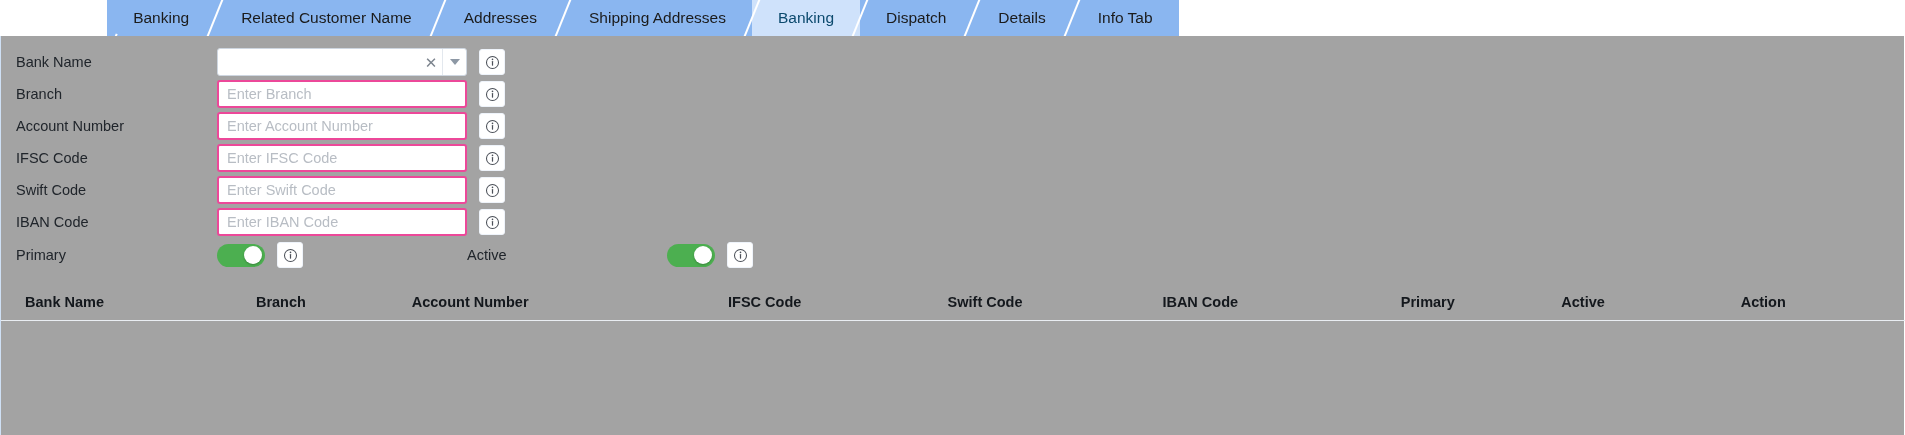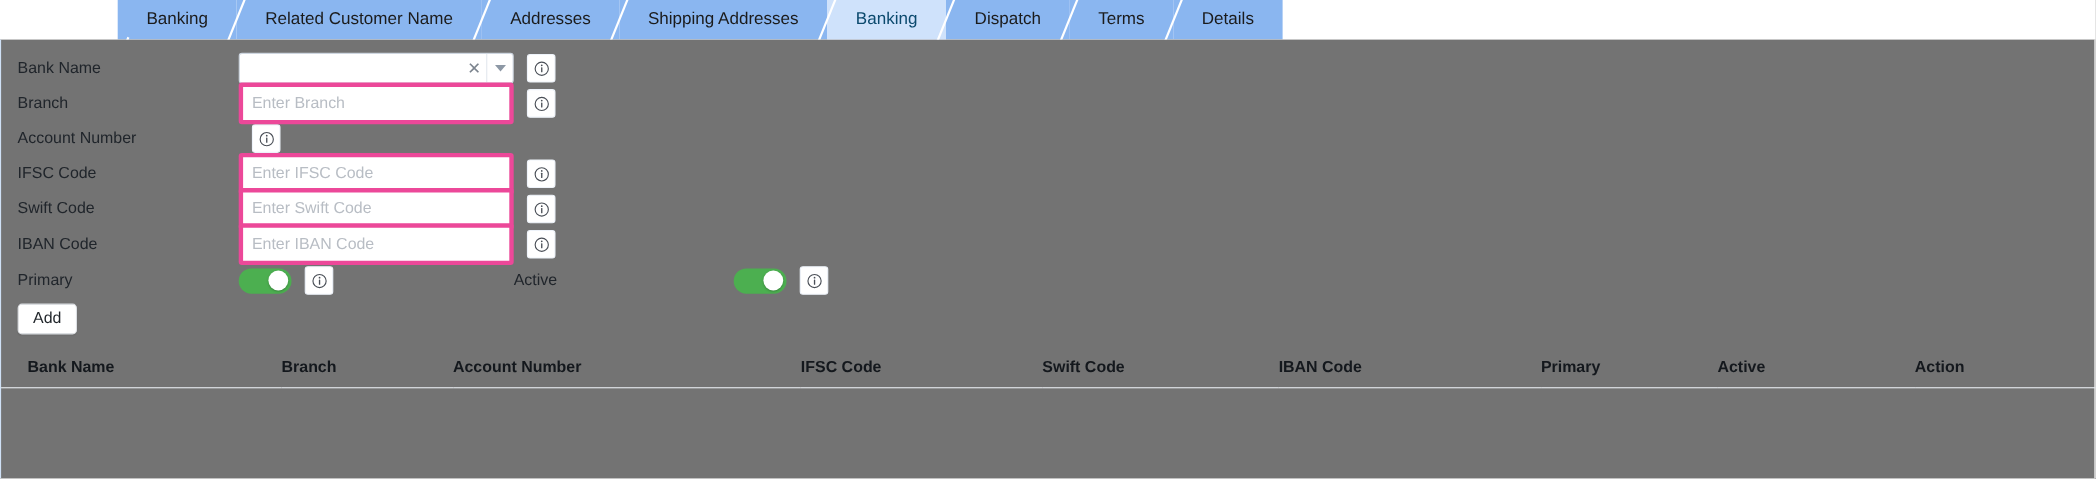--- a/index.html
+++ b/index.html
@@ -62,21 +62,21 @@
     background: #cfe2fb;
     z-index: 1;
   }
   .tab-first { border-top-left-radius: 2px; margin-top: 40px; }
 
   
   .panel {
     position: relative;
     width: 1905px;
     height: 399px;
-    background: #737373;
+    background: #a3a3a3;
     border-left: 1px solid #cfe0f5;
     border-right: 1px solid #ffffff;
   }
 
   .form-area {
     position: relative;
     padding: 10px 0 0 0;
   }
 
   .frow {
@@ -92,22 +92,22 @@
     color: #20252b;
     flex: 0 0 216px;
   }
   .fctl {
     position: relative;
     width: 250px;
     flex: 0 0 250px;
   }
   .finput {
     width: 250px;
-    height: 38px;
-    border: 4px solid #ec4899;
+    height: 28px;
+    border: 2px solid #ec4899;
     border-radius: 3px;
     background: #ffffff;
     font-size: 14.5px;
     color: #2a2f36;
     padding: 0 8px;
     outline: none;
     font-family: "Liberation Sans", sans-serif;
   }
   .finput::placeholder { color: #b8bdc4; }
 
@@ -269,24 +269,24 @@
   <div class="tab">
     <span class="tab-label">Shipping Addresses</span>
   </div>
   <div class="tab active">
     <span class="tab-label">Banking</span>
   </div>
   <div class="tab">
     <span class="tab-label">Dispatch</span>
   </div>
   <div class="tab">
-    <span class="tab-label">Terms</span>
-  </div>
-  <div class="tab">
     <span class="tab-label">Details</span>
+  </div>
+  <div class="tab">
+    <span class="tab-label">Info Tab</span>
   </div>
 </div>
 
 <div class="panel">
   <div class="form-area">
 
     <div class="frow">
       <div class="flabel">Bank Name</div>
       <div class="fctl">
         <div class="combo">
@@ -315,20 +315,23 @@
         <svg width="15" height="15" viewBox="0 0 16 16">
           <circle cx="8" cy="8" r="6.4" fill="none" stroke="#4a4f57" stroke-width="1.1"></circle>
           <circle cx="8" cy="4.7" r="0.85" fill="#4a4f57"></circle>
           <rect x="7.35" y="6.5" width="1.3" height="5" rx="0.5" fill="#4a4f57"></rect>
         </svg>
       </div>
     </div>
 
     <div class="frow">
       <div class="flabel">Account Number</div>
+      <div class="fctl">
+        <input class="finput" type="text" placeholder="Enter Account Number" style="">
+      </div>
       <div class="info-btn">
         <svg width="15" height="15" viewBox="0 0 16 16">
           <circle cx="8" cy="8" r="6.4" fill="none" stroke="#4a4f57" stroke-width="1.1"></circle>
           <circle cx="8" cy="4.7" r="0.85" fill="#4a4f57"></circle>
           <rect x="7.35" y="6.5" width="1.3" height="5" rx="0.5" fill="#4a4f57"></rect>
         </svg>
       </div>
     </div>
 
     <div class="frow">
@@ -395,23 +398,20 @@
         <div class="info-btn">
           <svg width="15" height="15" viewBox="0 0 16 16">
             <circle cx="8" cy="8" r="6.4" fill="none" stroke="#4a4f57" stroke-width="1.1"></circle>
             <circle cx="8" cy="4.7" r="0.85" fill="#4a4f57"></circle>
             <rect x="7.35" y="6.5" width="1.3" height="5" rx="0.5" fill="#4a4f57"></rect>
           </svg>
         </div>
       </div>
     </div>
 
-    <div class="addbtn-row">
-      <button class="addbtn">Add</button>
-    </div>
 
     <div class="tablewrap">
       <table class="grid">
         <thead>
           <tr>
             <th class="c1">Bank Name</th>
             <th class="c2">Branch</th>
             <th class="c3">Account Number</th>
             <th class="c4">IFSC Code</th>
             <th class="c5">Swift Code</th>

